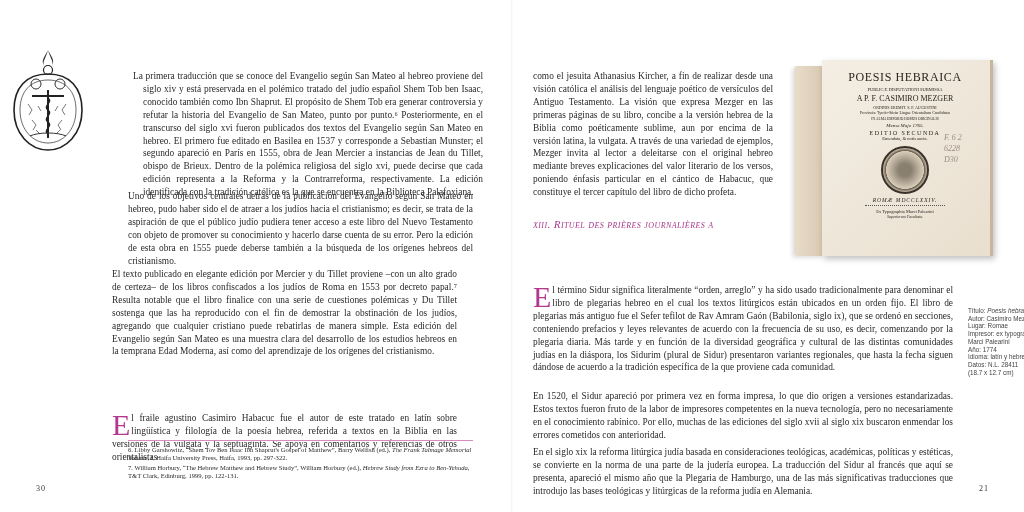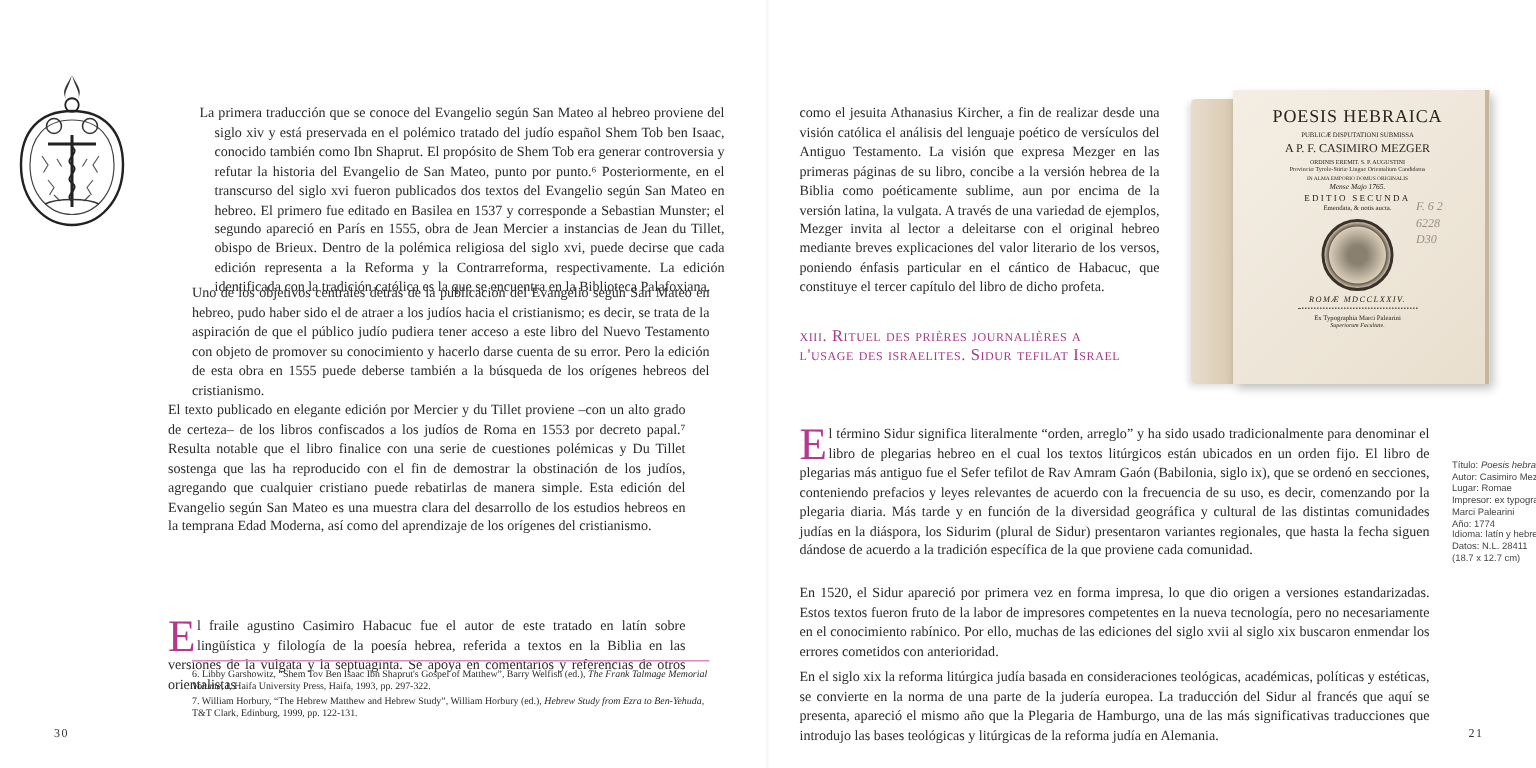--- a/index.html
+++ b/index.html
@@ -8,21 +8,21 @@
   .page { position:absolute; top:0; height:512px; }
   .page-left { left:0; width:512px; }
   .page-right { left:512px; width:512px; }
   .gutter { position:absolute; left:511px; top:0; width:2px; height:512px;
             background:linear-gradient(to right,#f2f2f2,#ffffff); }
   p { margin:0; }
   .txt { font-size:9.4px; line-height:12.9px; text-align:justify; hyphens:auto;margin-top:22px; }
   .emblem { position:absolute; left:8px; top:44px; width:80px; height:112px; }
   .intro-first { position:absolute; left:133px; top:48px; width:340px; }
   .block { position:absolute; left:112px; width:345px; }
-  .heading { color:#a83a8c; font-size:11px; letter-spacing:0.4px; font-variant:small-caps; }
+  .heading { color:#a83a8c; font-size:11px; letter-spacing:0.4px; font-variant:small-caps;font-style:italic; }
   .dropcap { float:left; color:#b5388f; font-size:30px; line-height:24px; margin:1px 1px 0 0; }
   .rule { position:absolute; left:128px; top:440px; width:345px; height:1px; background:#d98ac0; }
   .footnotes { position:absolute; left:128px; top:446px; width:345px; font-size:6.6px; line-height:8.4px; }
   .footnotes p { margin-bottom:1px; text-indent:0; }
   .pagenum { position:absolute; top:484px; font-size:8px; letter-spacing:1px; color:#333; }
   .pn-left { left:36px; } .pn-right { left:467px; }
   .book { position:absolute; left:282px; top:46px; width:195px; height:212px; }
   .caption { position:absolute; left:456px; top:307px; width:70px; font-family:"Liberation Sans","DejaVu Sans",sans-serif;
              font-size:6.3px; line-height:7.7px; color:#444; }
   .caption div { white-space:nowrap; }
@@ -74,21 +74,20 @@
   <div class="pagenum pn-left">30</div>
 </div>
 
 <div class="gutter"></div>
 
 <div class="page page-right">
   <p class="txt" style="position:absolute; left:21px; top:48px; width:240px;">como el jesuita Athanasius Kircher, a fin de realizar desde una visión católica el análisis del lenguaje poético de versículos del Antiguo Testamento. La visión que expresa Mezger en las primeras páginas de su libro, concibe a la versión hebrea de la Biblia como poéticamente sublime, aun por encima de la versión latina, la vulgata. A través de una variedad de ejemplos, Mezger invita al lector a deleitarse con el original hebreo mediante breves explicaciones del valor literario de los versos, poniendo énfasis particular en el cántico de Habacuc, que constituye el tercer capítulo del libro de dicho profeta.</p>
 
   <div class="heading" style="position:absolute; left:21px; top:218px; width:260px; line-height:13px;">
     <div>xiii. Rituel des prières journalières a</div>
-    <div>l'usage des israelites. Sidur tefilat Israel</div>
   </div>
 
   <p class="txt" style="position:absolute; left:21px; top:262px; width:420px;"><span class="dropcap">E</span><span>l término Sidur significa literalmente “orden, arreglo” y ha sido usado tradicionalmente para denominar el libro de plegarias hebreo en el cual los textos litúrgicos están ubicados en un orden fijo. El libro de plegarias más antiguo fue el Sefer tefilot de Rav Amram Gaón (Babilonia, siglo ix), que se ordenó en secciones, conteniendo prefacios y leyes relevantes de acuerdo con la frecuencia de su uso, es decir, comenzando por la plegaria diaria. Más tarde y en función de la diversidad geográfica y cultural de las distintas comunidades judías en la diáspora, los Sidurim (plural de Sidur) presentaron variantes regionales, que hasta la fecha siguen dándose de acuerdo a la tradición específica de la que proviene cada comunidad.</span></p>
 
   <p class="txt" style="position:absolute; left:21px; top:368px; width:420px;">En 1520, el Sidur apareció por primera vez en forma impresa, lo que dio origen a versiones estandarizadas. Estos textos fueron fruto de la labor de impresores competentes en la nueva tecnología, pero no necesariamente en el conocimiento rabínico. Por ello, muchas de las ediciones del siglo xvii al siglo xix buscaron enmendar los errores cometidos con anterioridad.</p>
   <p class="txt" style="position:absolute; left:21px; top:424px; width:420px;">En el siglo xix la reforma litúrgica judía basada en consideraciones teológicas, académicas, políticas y estéticas, se convierte en la norma de una parte de la judería europea. La traducción del Sidur al francés que aquí se presenta, apareció el mismo año que la Plegaria de Hamburgo, una de las más significativas traducciones que introdujo las bases teológicas y litúrgicas de la reforma judía en Alemania.</p>
 
   <div class="book">
     <div style="position:absolute; left:0; top:20px; width:30px; height:190px; background:linear-gradient(to right,#e8ddcc,#d8c8b0); border-radius:3px 0 0 3px; box-shadow:-2px 2px 4px rgba(0,0,0,0.12);"></div>
     <div style="position:absolute; left:28px; top:14px; width:168px; height:196px; background:linear-gradient(135deg,#f4eee4,#e9dfcf); box-shadow:2px 3px 6px rgba(0,0,0,0.25); border-right:3px solid #c8b69c;"></div>

